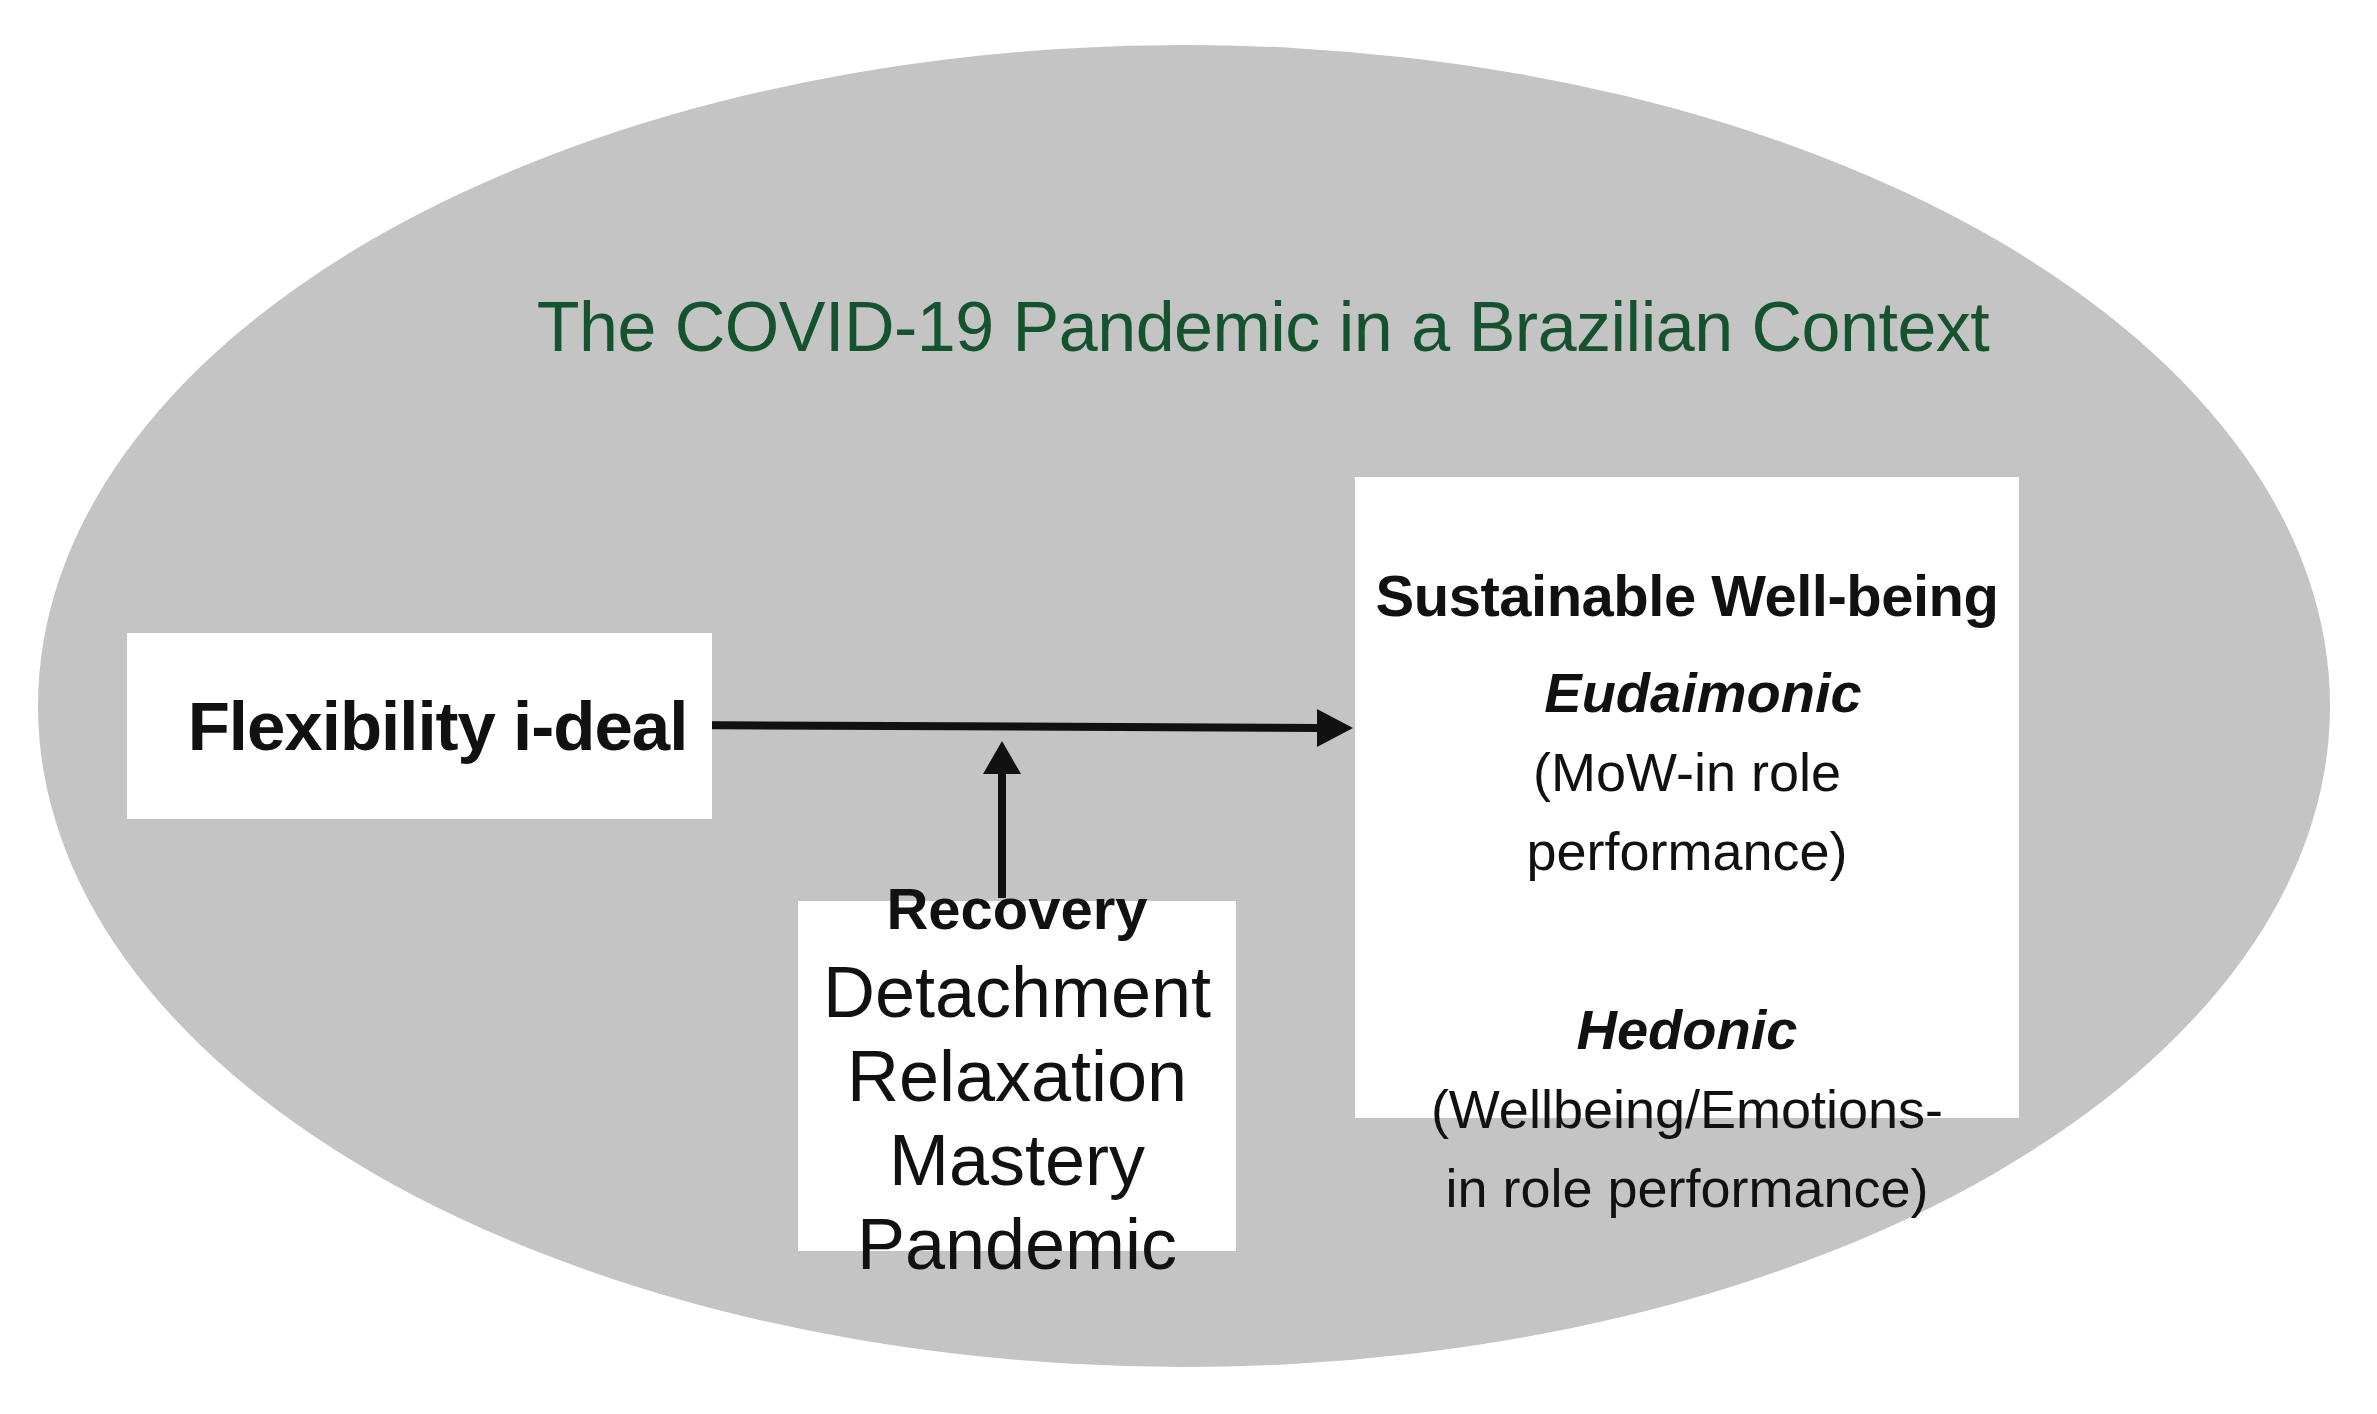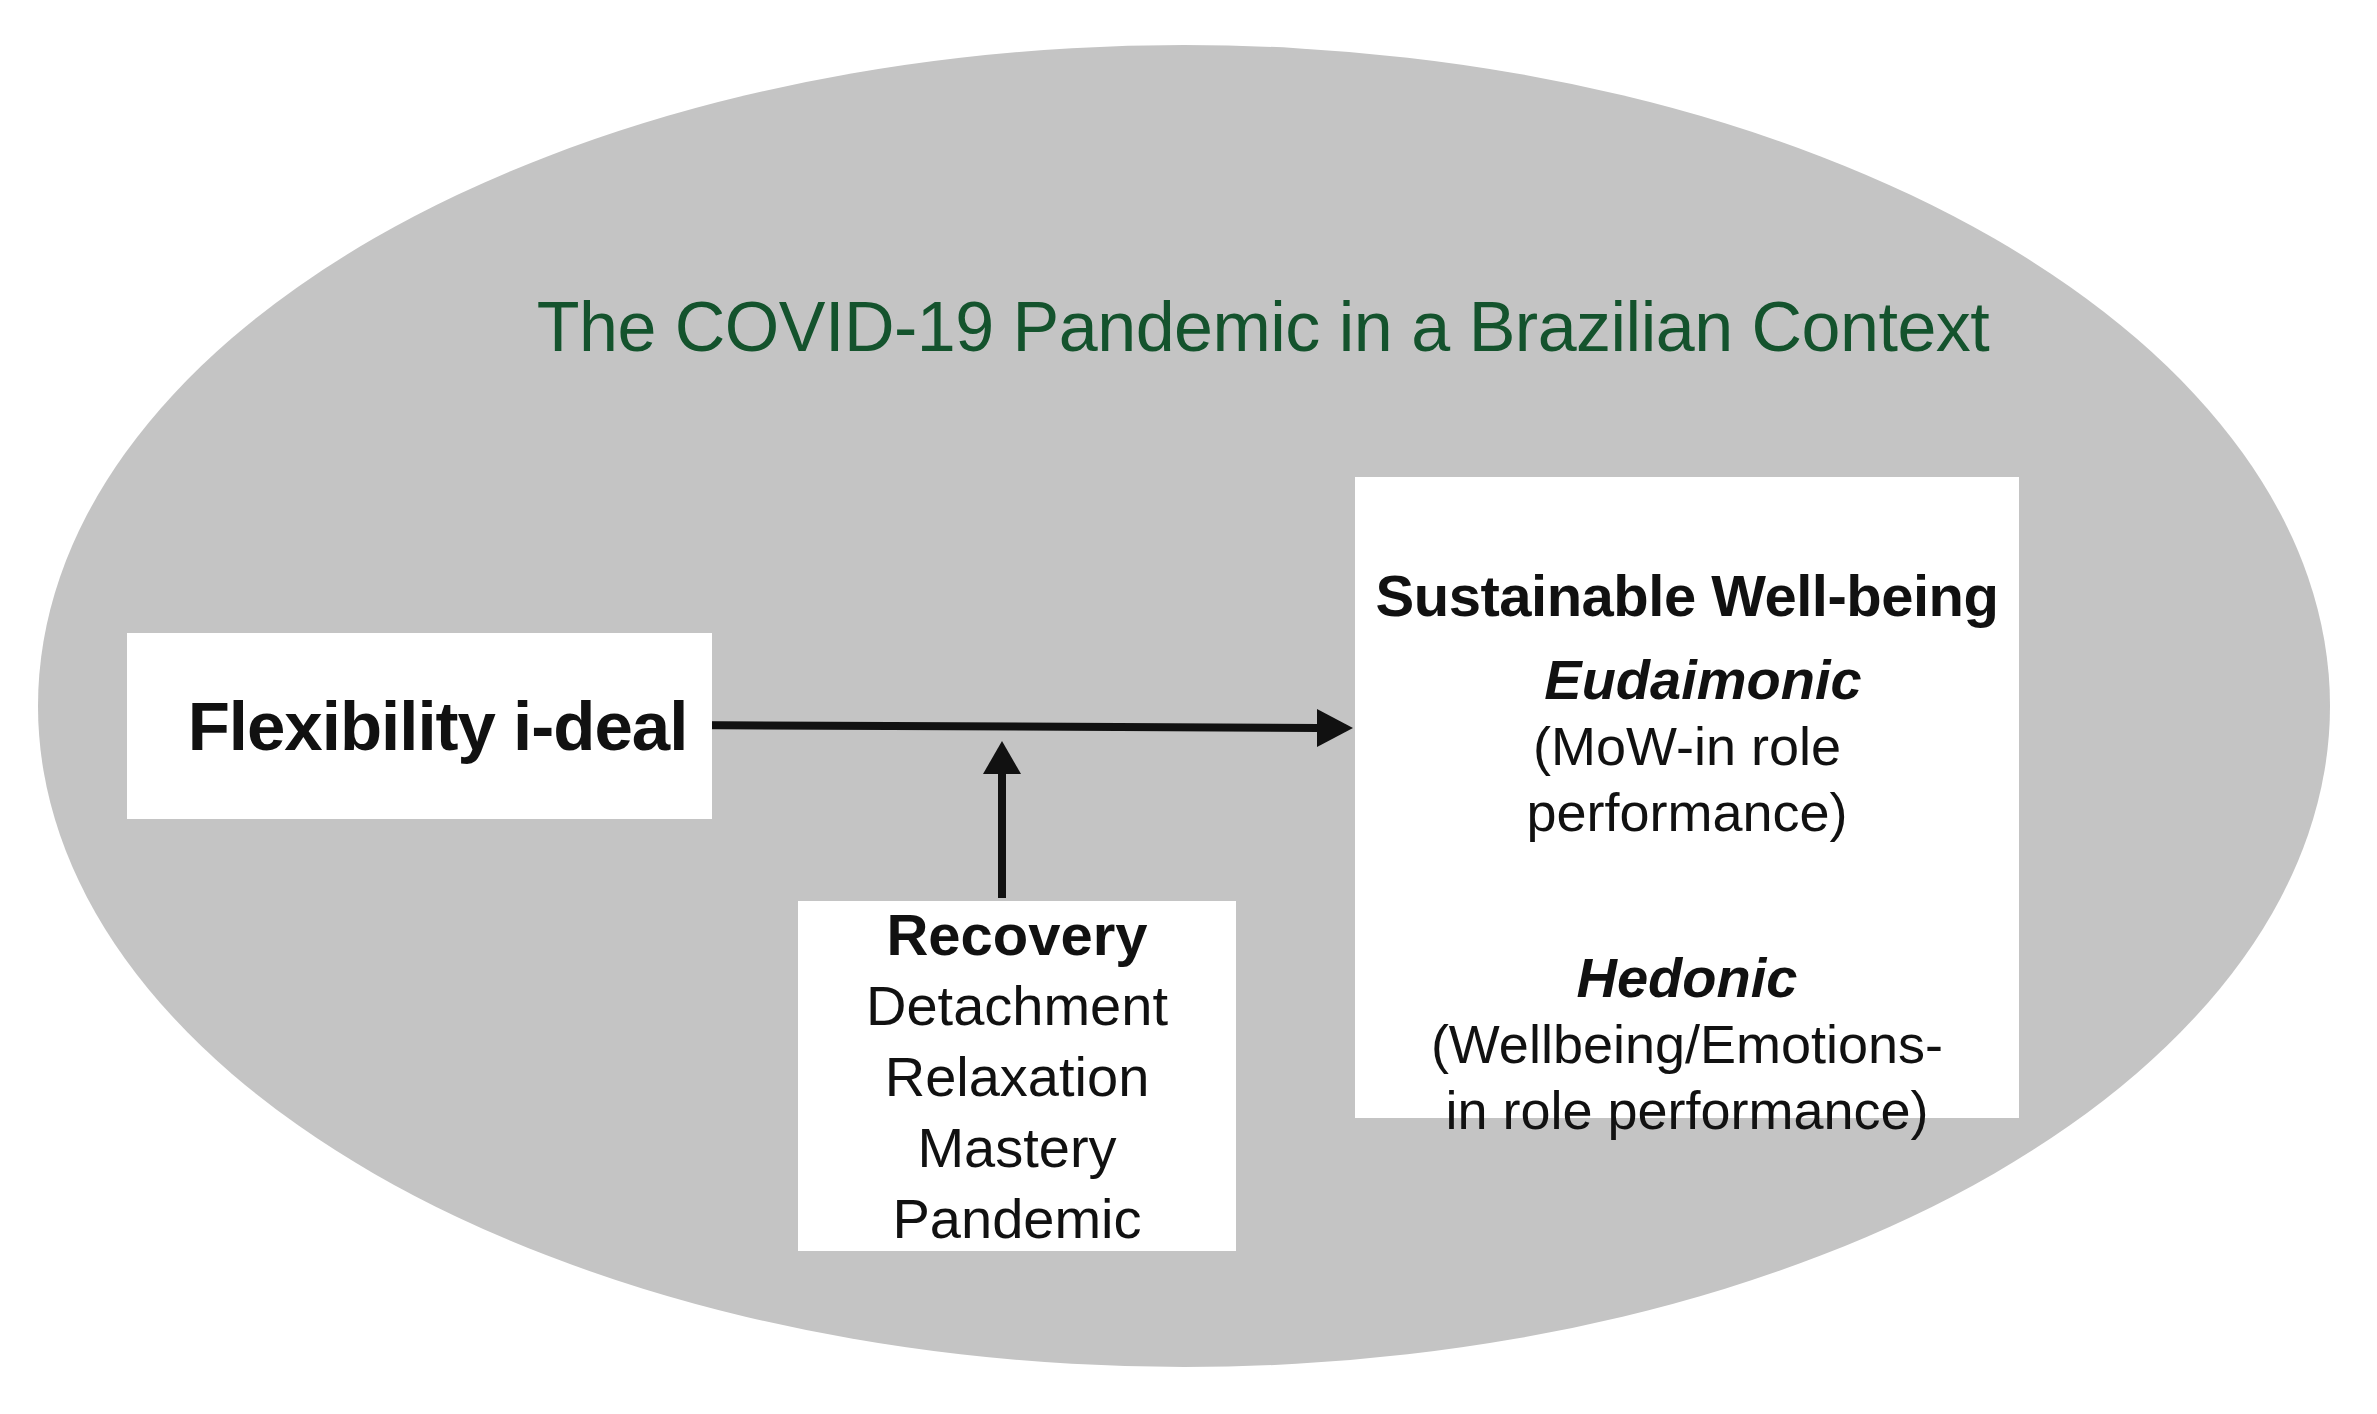--- a/index.html
+++ b/index.html
@@ -35,20 +35,21 @@
     color: #14532d;
     white-space: nowrap;
   }
   .node-box {
     position: absolute;
     background: #ffffff;
     display: flex;
     flex-direction: column;
     align-items: center;
     text-align: center;
+    gap: 13px;
   }
   .box-flexibility {
     left: 127px;
     top: 633px;
     width: 549px;
     height: 186px;
     justify-content: center;
     font-size: 69px;
     font-weight: 700;
     letter-spacing: -1px;
@@ -62,21 +63,21 @@
     height: 350px;
     justify-content: center;
   }
   .recovery-title {
     font-size: 58px;
     font-weight: 700;
     line-height: 71px;
     white-space: nowrap;
   }
   .recovery-item {
-    font-size: 56px;
+    font-size: 72px;
     font-weight: 400;
     line-height: 71px;
     white-space: nowrap;
   }
   .box-wellbeing {
     left: 1355px;
     top: 477px;
     width: 664px;
     height: 641px;
     padding-top: 86px;

